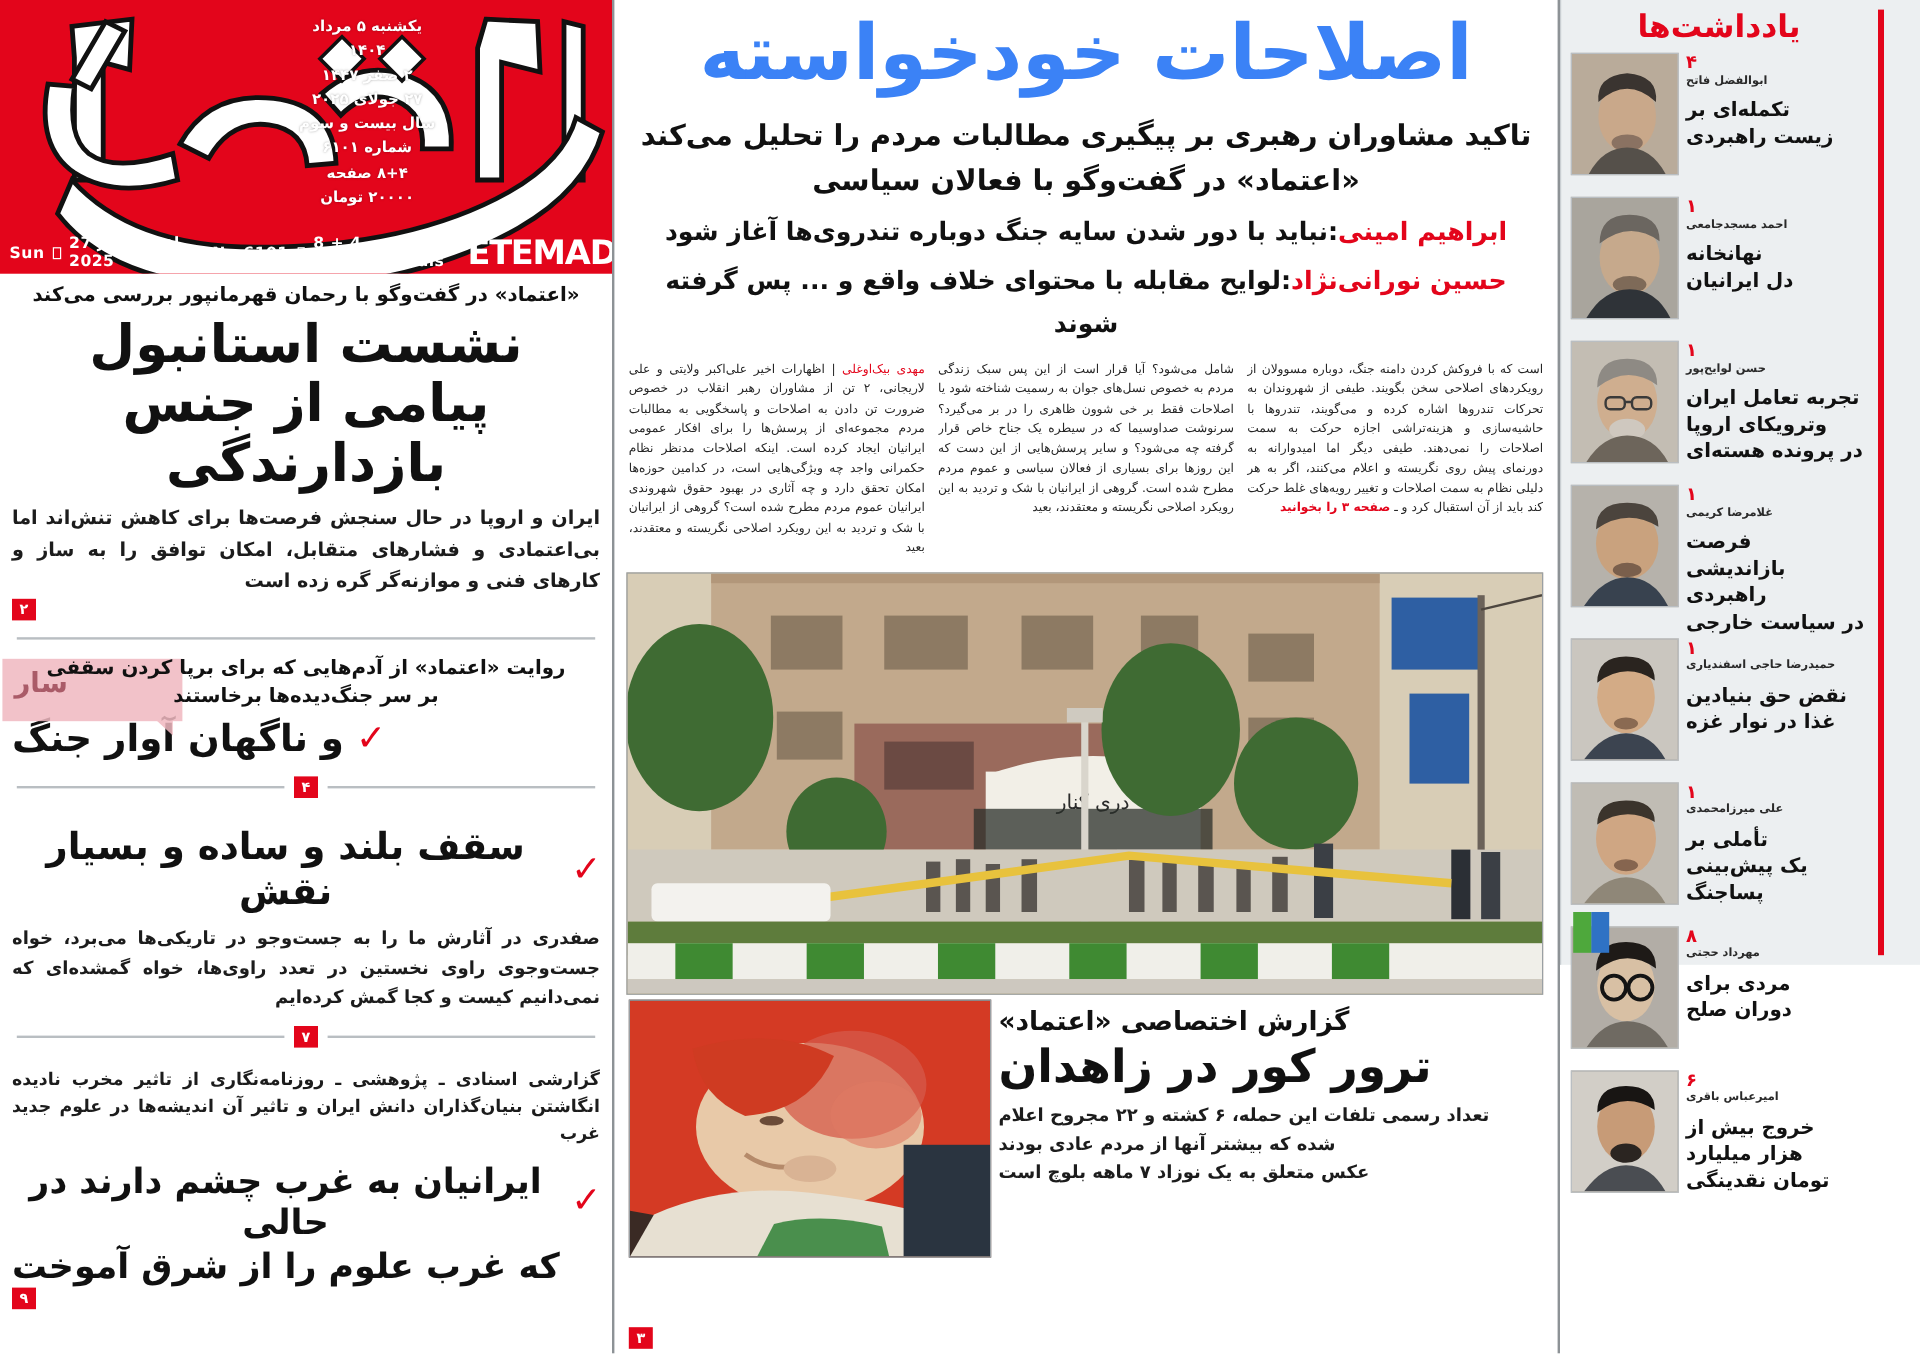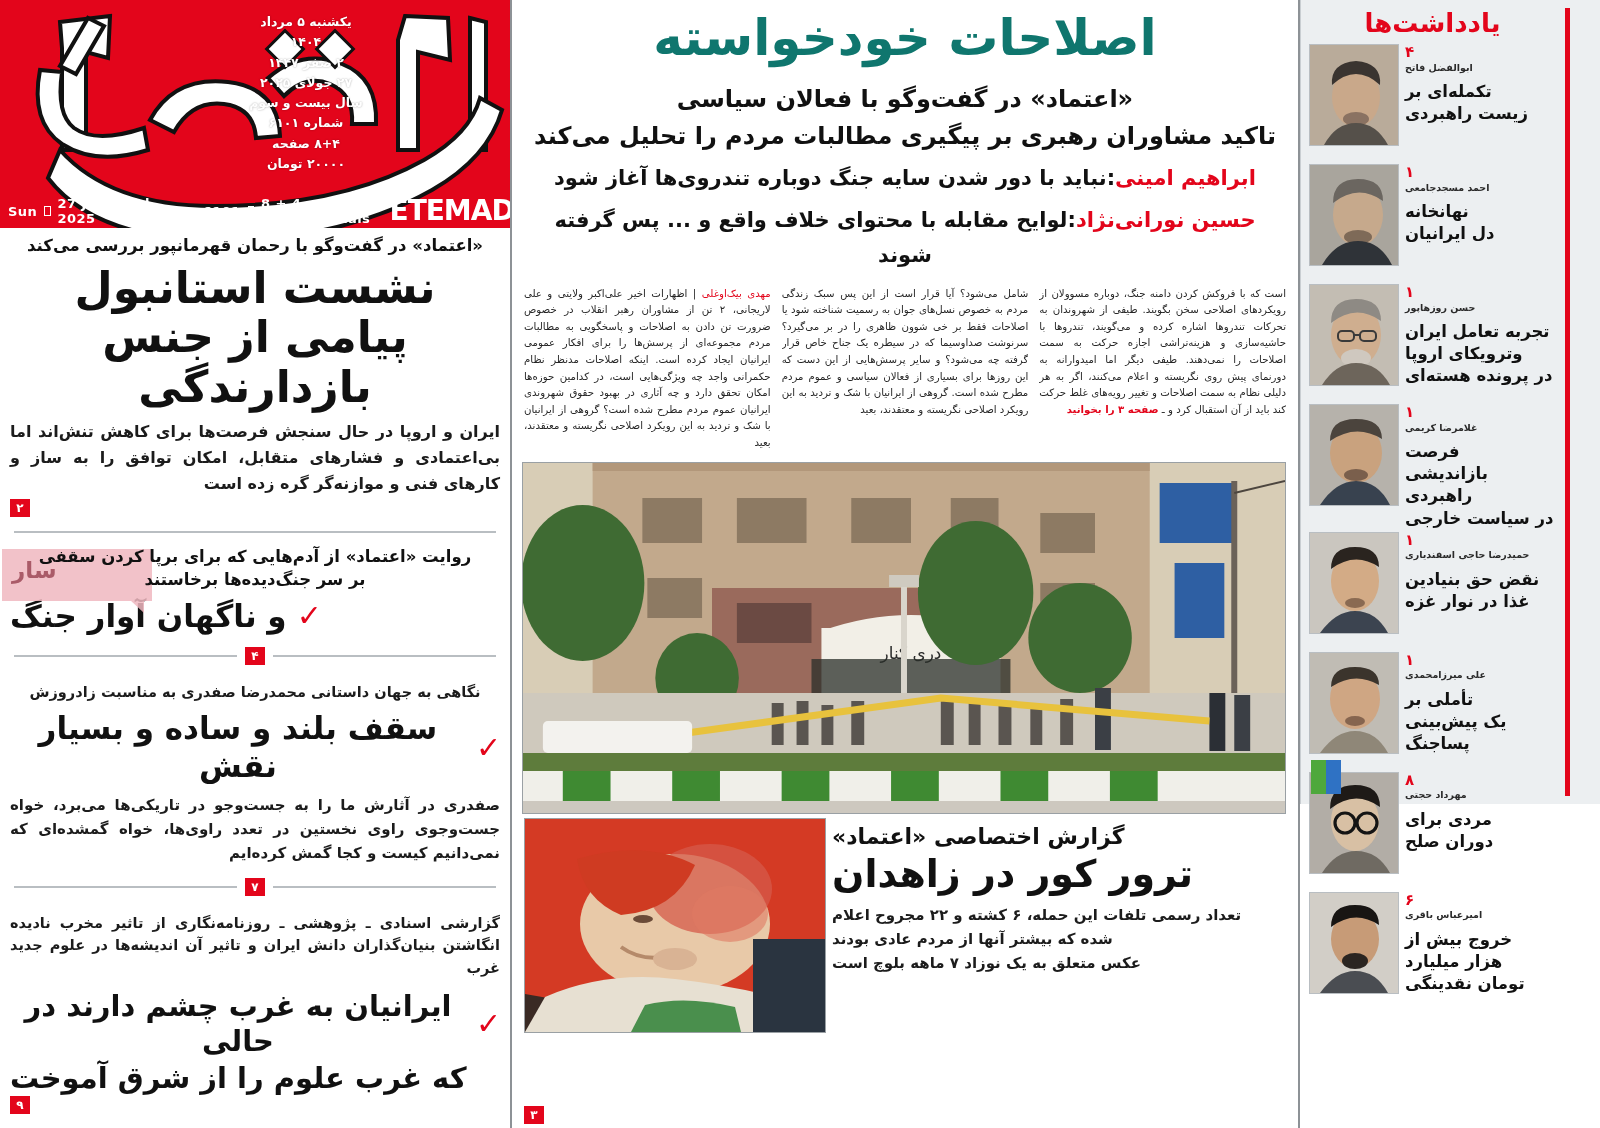--- a/index.html
+++ b/index.html
@@ -62,21 +62,21 @@
   
   .center{
     width:790px;flex:0 0 790px;height:1128px;position:relative;
     box-sizing:border-box;
     border-right:2px solid #8d9296;
     border-left:2px solid #8d9296;
     padding:6px 12px 6px 12px;
     background:#fff;
   }
   .main-headline{
-    font-size:50px;font-weight:800;text-align:center;color:#0f766e;
+    font-size:64px;font-weight:800;text-align:center;color:#3b82f6;
     line-height:1.05;letter-spacing:-2px;margin:6px 0 16px 0;
   }
   .deck{
     text-align:center;font-size:24px;font-weight:700;color:#111;line-height:1.55;
     letter-spacing:-0.5px;
   }
   .quote-line{
     text-align:center;font-size:21px;font-weight:700;line-height:1.7;color:#111;
     letter-spacing:-0.6px;margin-top:6px;
   }
@@ -238,21 +238,21 @@
           <path d="M23 38 q25 -20 50 -2 q0 -22 -25 -22 q-25 0 -25 24z" fill="#6b6660"></path>
           <ellipse cx="48" cy="72" rx="14" ry="7" fill="#7e6a58"></ellipse>
           <path d="M12 100 q14 -24 36 -24 q22 0 34 24z" fill="#2f3338"></path>
         </svg>
       </div>
     </div>
 
     <div class="note">
       <div class="note-text">
         <div class="note-page">۱</div>
-        <div class="note-author">حسن روزها‌پور</div>
+        <div class="note-author">حسن لوایح‌پور</div>
         <div class="note-title" style="white-space:pre-line">تجربه تعامل ایران
 وترویکای اروپا
 در پرونده هسته‌ای</div>
       </div>
       <div class="note-photo">
         <svg class="face" viewBox="0 0 88 100" preserveAspectRatio="none">
           <rect width="88" height="100" fill="#c3bdb3"></rect>
           <ellipse cx="46" cy="50" rx="25" ry="31" fill="#cfae8f"></ellipse>
           <path d="M21 38 q25 -20 50 -2 q0 -22 -25 -22 q-25 0 -25 24z" fill="#8e8a84"></path>
           <rect x="28" y="46" width="16" height="10" rx="4" fill="none" stroke="#3a3a3a" stroke-width="2"></rect>
@@ -360,22 +360,22 @@
     </div>
 
     <div class="corner-logo">
       <i style="background:#2f72c4"></i>
         <i style="background:#4ea83c"></i>
     </div>
   </div>
 
   <div class="center">
     <div class="main-headline">اصلاحات خودخواسته</div>
+    <div class="deck">تاکید مشاوران رهبری بر پیگیری مطالبات مردم را تحلیل می‌کند</div>
     <div class="deck">«اعتماد» در گفت‌وگو با فعالان سیاسی</div>
-    <div class="deck">تاکید مشاوران رهبری بر پیگیری مطالبات مردم را تحلیل می‌کند</div>
 
     <div class="quote-line">
       <span class="nm">ابراهیم امینی</span><span>:نباید با دور شدن سایه جنگ دوباره تندروی‌ها آغاز شود</span>
     </div>
     <div class="quote-line">
       <span class="nm">حسین نورانی‌نژاد</span><span>:لوایح مقابله با محتوای خلاف واقع و ... پس گرفته شوند</span>
     </div>
 
     <div class="body-cols">
       <div class="bcol">
@@ -550,21 +550,20 @@
         <span class="check">✓</span>
       </div>
     </div>
     <div class="divider">
       <span class="ln"></span>
       <span class="pg-sq">۴</span>
       <span class="ln"></span>
     </div>
 
     <div class="story">
-      <div class="item-kicker">نگاهی به جهان داستانی محمدرضا صفدری به مناسبت زادروزش</div>
       <div class="item-title">
         <span>سقف بلند و ساده و بسیار نقش</span>
         <span class="check">✓</span>
       </div>
       <div class="item-body">صفدری در آثارش ما را به جست‌وجو در تاریکی‌ها می‌برد، خواه جست‌وجوی راوی نخستین در تعدد راوی‌ها، خواه گمشده‌ای که نمی‌دانیم کیست و کجا گمش کرده‌ایم</div>
     </div>
     <div class="divider">
       <span class="ln"></span>
       <span class="pg-sq">۷</span>
       <span class="ln"></span>

